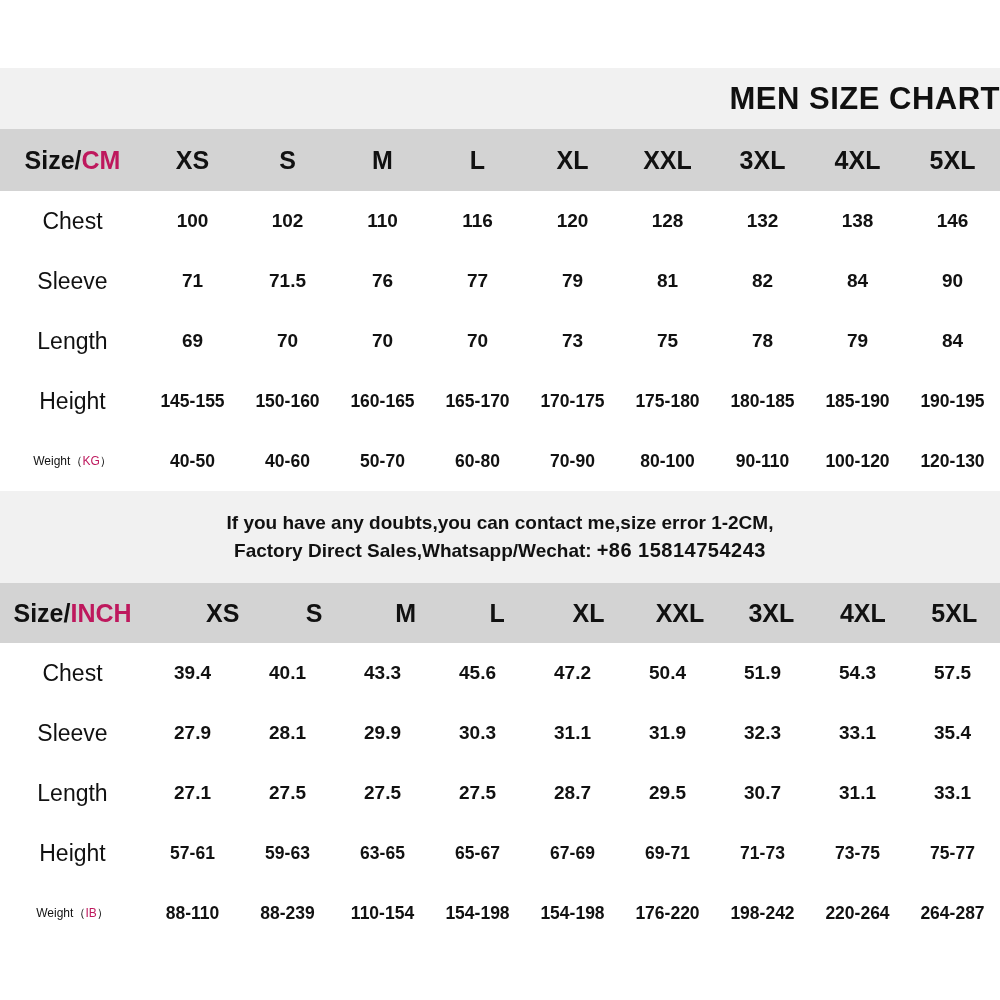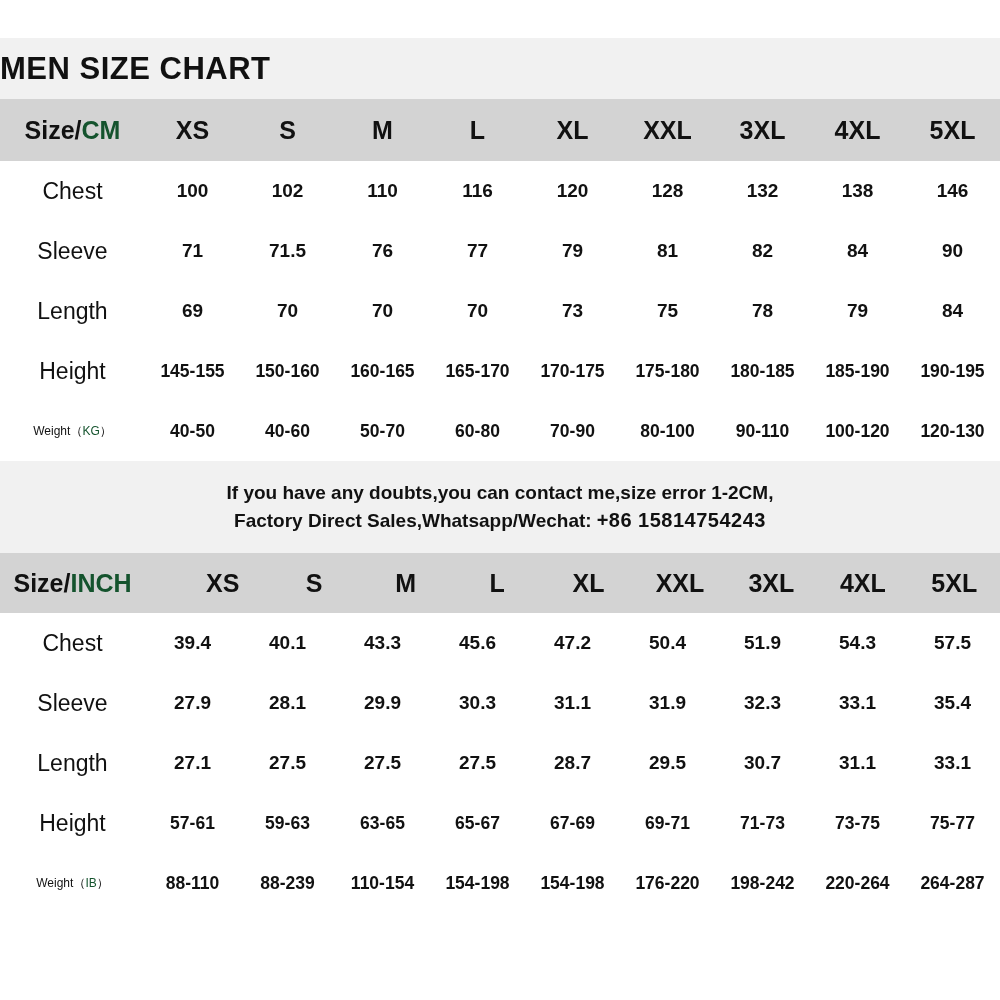--- a/index.html
+++ b/index.html
@@ -6,24 +6,24 @@
   html, body { margin: 0; padding: 0; }
   body {
     width: 1000px; height: 1000px;
     background: #ffffff;
     font-family: "Liberation Sans", sans-serif;
     color: #111111;
   }
   .page { width: 1000px; height: 1000px; overflow: hidden; }
 
   .band-title {
-    margin-top: 38px;
+    margin-top: 68px;
     height: 61px;
     background: #f1f1f1;
-    display: flex; align-items: center; justify-content: flex-start;
+    display: flex; align-items: center; justify-content: flex-end;
   }
   .title {
     font-size: 31px; font-weight: bold; letter-spacing: 0.5px;
   }
 
   .header-row {
     height: 62px;
     background: #d3d3d3;
     display: flex; align-items: center;
   }
@@ -37,21 +37,21 @@
   .row { height: 60px; display: flex; align-items: center; background: #ffffff; }
   .row-label {
     width: 145px; text-align: center;
     font-size: 23px; font-weight: normal; white-space: nowrap;
   }
   .row-label.weight { font-size: 12px; }
   .row-values { flex: 1; display: grid; grid-template-columns: repeat(9, 1fr); }
   .row-values > div { text-align: center; font-size: 19px; font-weight: bold; white-space: nowrap; }
   .row.ranges .row-values > div { font-size: 17.5px; }
 
-  .red { color: #14532d; }
+  .red { color: #be185d; }
 
   .band-note {
     height: 92px;
     background: #f1f1f1;
     display: flex; flex-direction: column;
     align-items: center; justify-content: center;
     gap: 5px;
   }
   .note-line1 { font-size: 19px; font-weight: bold; }
   .note-line2 { font-size: 19px; font-weight: bold; display: flex; align-items: center; gap: 5px; }

